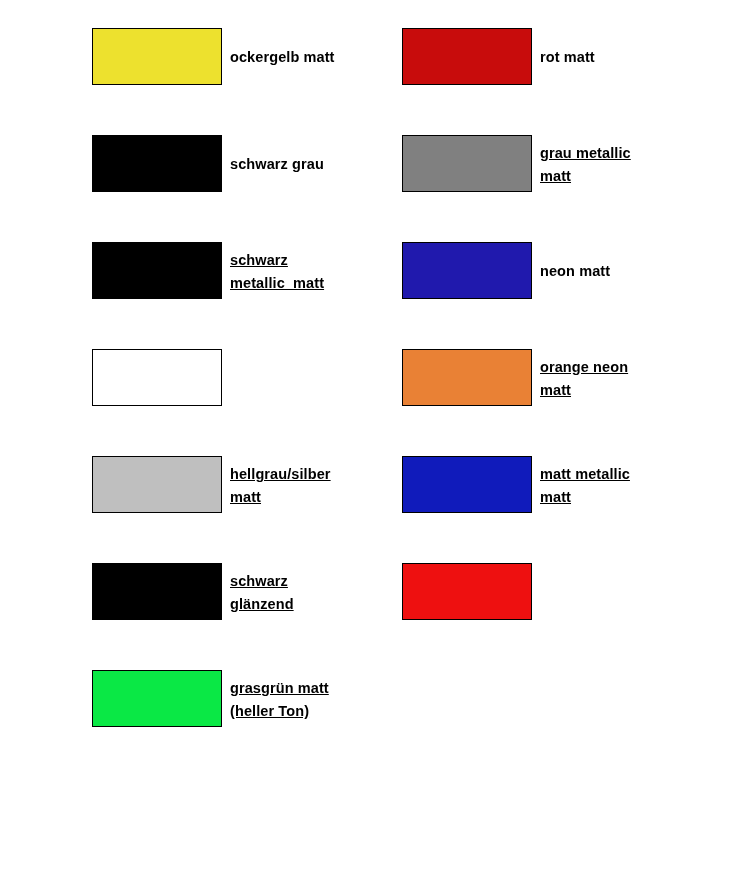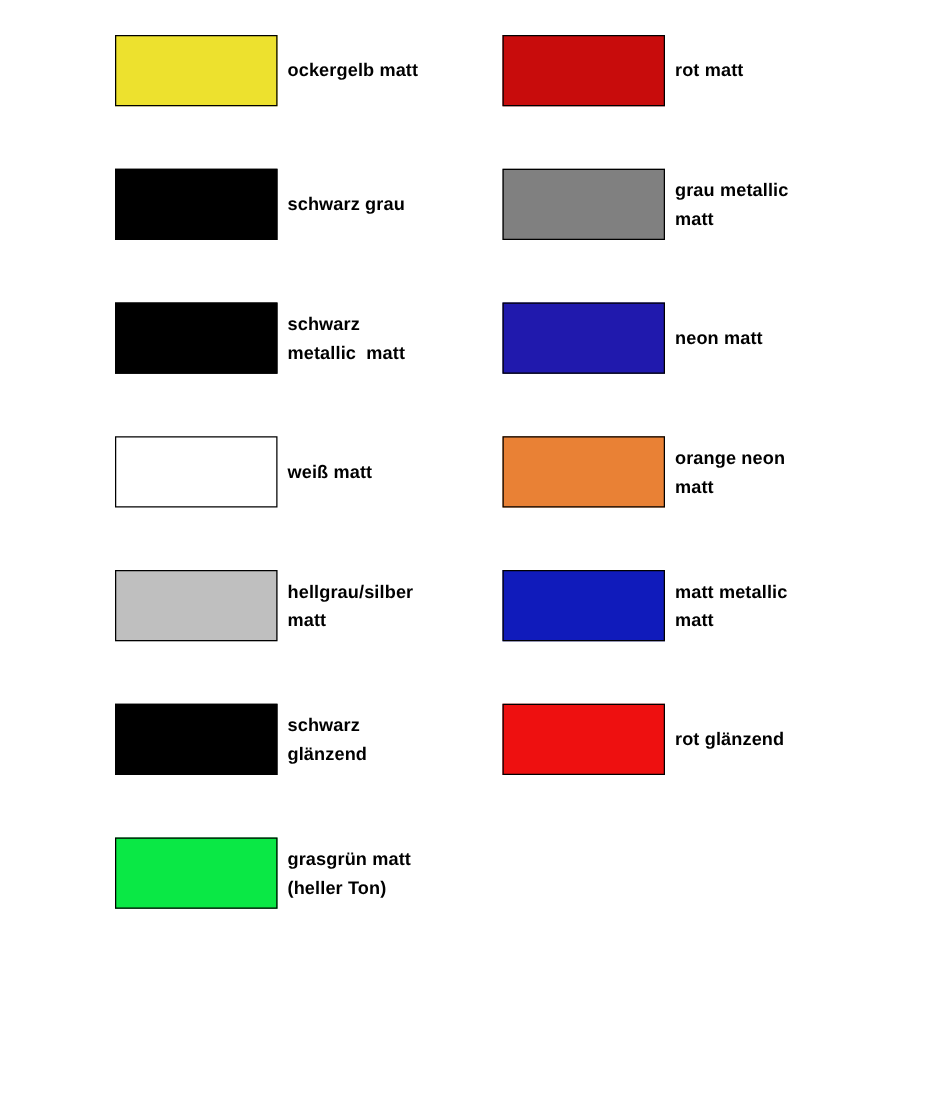--- a/index.html
+++ b/index.html
@@ -53,20 +53,21 @@
     color: #000000;
     line-height: 23px;
     letter-spacing: 0.1px;
     white-space: pre-wrap;
     max-width: 160px;
     padding-top: 18px;
   }
 
   .swatch-label.two-line {
     padding-top: 7px;
+    text-decoration: underline;
   }
 </style>
 </head>
 <body>
 
 <div id="swatch-sheet">
   <div class="swatch-grid">
       <div class="swatch-row">
         <div class="swatch-chip" style="background: rgb(237, 225, 46);"></div>
         <div class="swatch-label">ockergelb matt</div>
@@ -88,21 +89,20 @@
         <div class="swatch-chip" style="background: rgb(0, 0, 0);"></div>
         <div class="swatch-label two-line">schwarz
 metallic  matt</div>
       </div>
       <div class="swatch-row">
         <div class="swatch-chip" style="background: rgb(32, 25, 173);"></div>
         <div class="swatch-label">neon matt</div>
       </div>
       <div class="swatch-row">
         <div class="swatch-chip" style="background: rgb(255, 255, 255);"></div>
-        <div class="swatch-label">weiß matt</div>
       </div>
       <div class="swatch-row">
         <div class="swatch-chip" style="background: rgb(233, 129, 53);"></div>
         <div class="swatch-label two-line">orange neon
 matt</div>
       </div>
       <div class="swatch-row">
         <div class="swatch-chip" style="background: rgb(191, 191, 191);"></div>
         <div class="swatch-label two-line">hellgrau/silber
 matt</div>
@@ -112,21 +112,20 @@
         <div class="swatch-label two-line">matt metallic
 matt</div>
       </div>
       <div class="swatch-row">
         <div class="swatch-chip" style="background: rgb(0, 0, 0);"></div>
         <div class="swatch-label two-line">schwarz
 glänzend</div>
       </div>
       <div class="swatch-row">
         <div class="swatch-chip" style="background: rgb(238, 16, 16);"></div>
-        <div class="swatch-label">rot glänzend</div>
       </div>
       <div class="swatch-row">
         <div class="swatch-chip" style="background: rgb(10, 232, 69);"></div>
         <div class="swatch-label two-line">grasgrün matt
 (heller Ton)</div>
       </div>
     </div>
 </div>
 
 </body></html>

